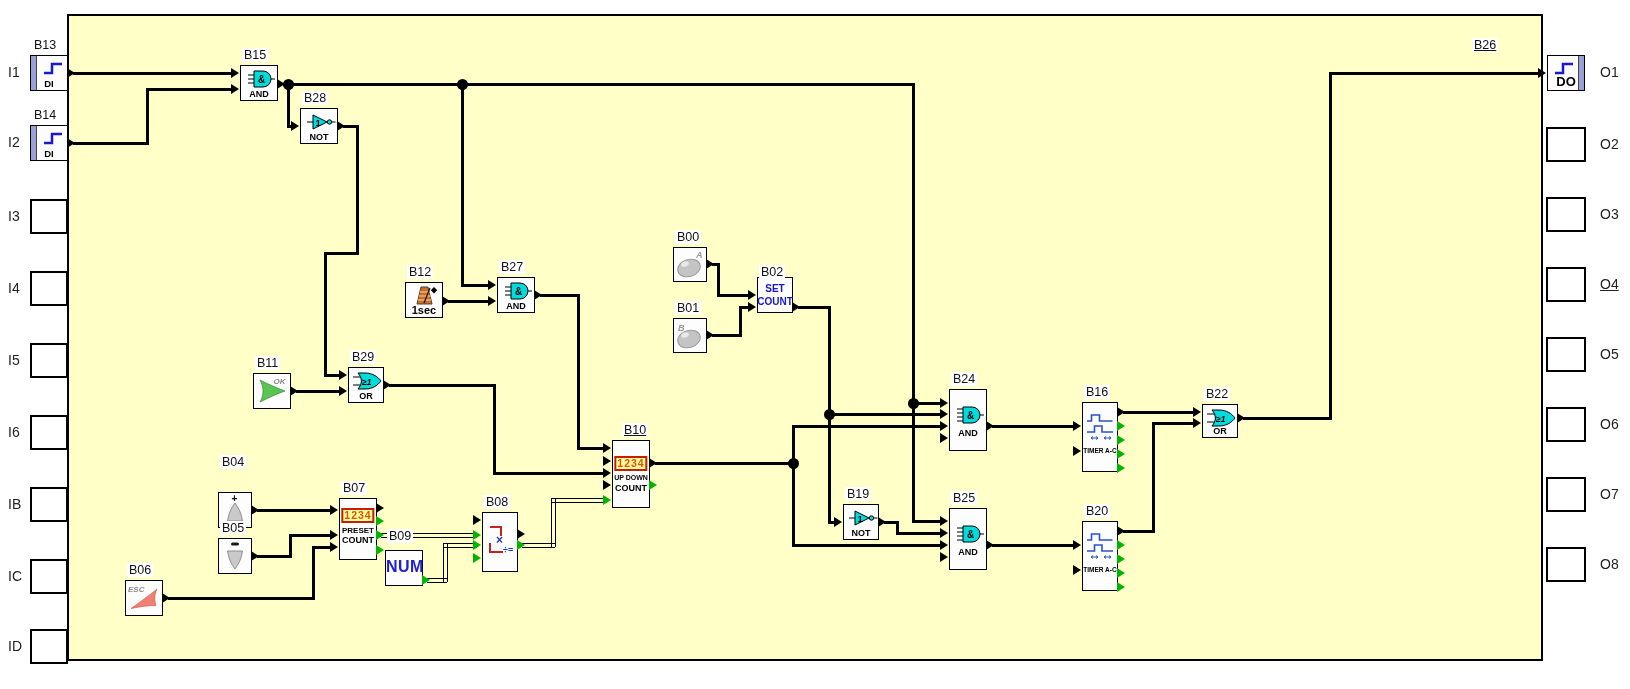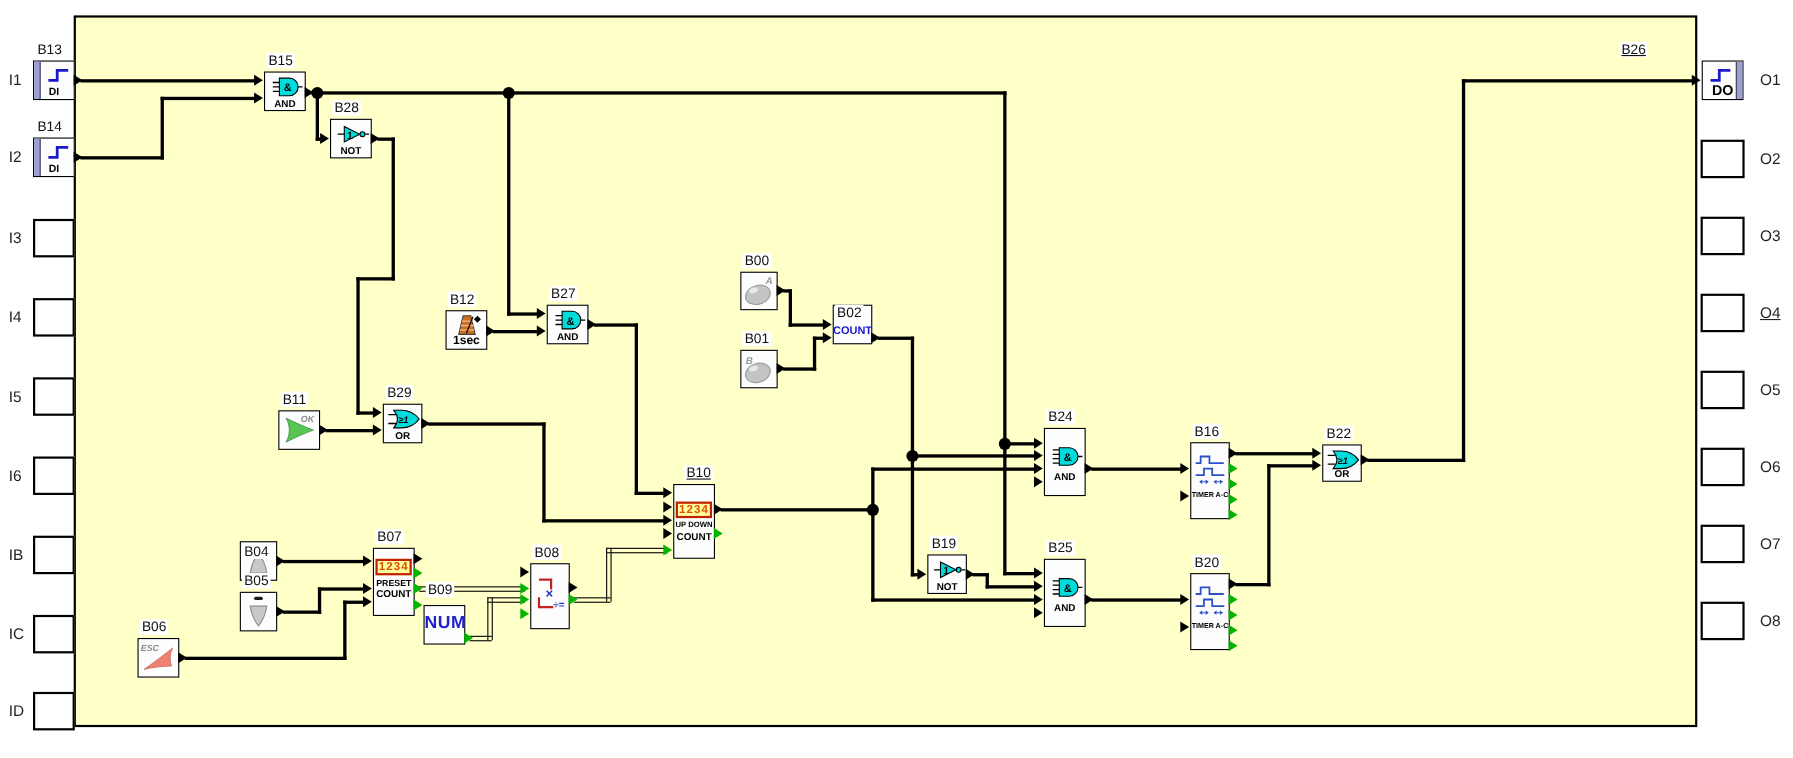--- a/index.html
+++ b/index.html
@@ -233,31 +233,31 @@
       </svg>
     </div>
     <div class="blabel" style="left: 675px; top: 301px;">B01</div>
     <div class="stub" style="left: 706px; top: 330px; border-left: 8px solid rgb(0, 0, 0);"></div>
     <div class="blk" style="left: 757px; top: 277px; width: 36px; height: 36px;">
       <div class="sr">
         <div>SET</div>
         <div>COUNT</div>
       </div>
     </div>
-    <div class="blabel" style="left: 759px; top: 277px;">B02</div>
+    <div class="blabel" style="left: 759px; top: 265px;">B02</div>
     <div class="stub" style="left: 748px; top: 290px; border-left: 8px solid rgb(0, 0, 0);"></div>
     <div class="stub" style="left: 748px; top: 302px; border-left: 8px solid rgb(0, 0, 0);"></div>
     <div class="stub" style="left: 792px; top: 302px; border-left: 8px solid rgb(0, 0, 0);"></div>
     <div class="blk" style="left: 218px; top: 492px; width: 34px; height: 36px;">
       <svg style="position:absolute;left:50%;transform:translateX(-50%);top:0" width="30" height="34" viewBox="0 0 30 34">
    <text x="11.5" y="9" font-size="10" font-weight="bold" fill="#111" font-family="Liberation Sans,sans-serif">+</text>
    <path d="M15 10 C18.5 14.5 21.5 20.5 22.5 28 L7.5 28 C8.5 20.5 11.5 14.5 15 10 z" fill="#c9c9c9" stroke="#8f8f8f"></path>
       </svg>
     </div>
-    <div class="blabel" style="left: 220px; top: 494px;">B04</div>
+    <div class="blabel" style="left: 220px; top: 455px;">B04</div>
     <div class="stub" style="left: 251px; top: 505px; border-left: 8px solid rgb(0, 0, 0);"></div>
     <div class="blk" style="left: 218px; top: 538px; width: 34px; height: 36px;">
       <svg style="position:absolute;left:50%;transform:translateX(-50%);top:0" width="30" height="34" viewBox="0 0 30 34">
    <rect x="11" y="3.5" width="8" height="3" rx="1.5" fill="#1a1a1a"></rect>
    <path d="M15 30 C11.5 25.5 8.5 19.5 7.5 12 L22.5 12 C21.5 19.5 18.5 25.5 15 30 z" fill="#c9c9c9" stroke="#8f8f8f"></path>
       </svg>
     </div>
     <div class="blabel" style="left: 220px; top: 521px;">B05</div>
     <div class="stub" style="left: 251px; top: 551px; border-left: 8px solid rgb(0, 0, 0);"></div>
     <div class="blk" style="left: 125px; top: 580px; width: 38px; height: 36px;">

